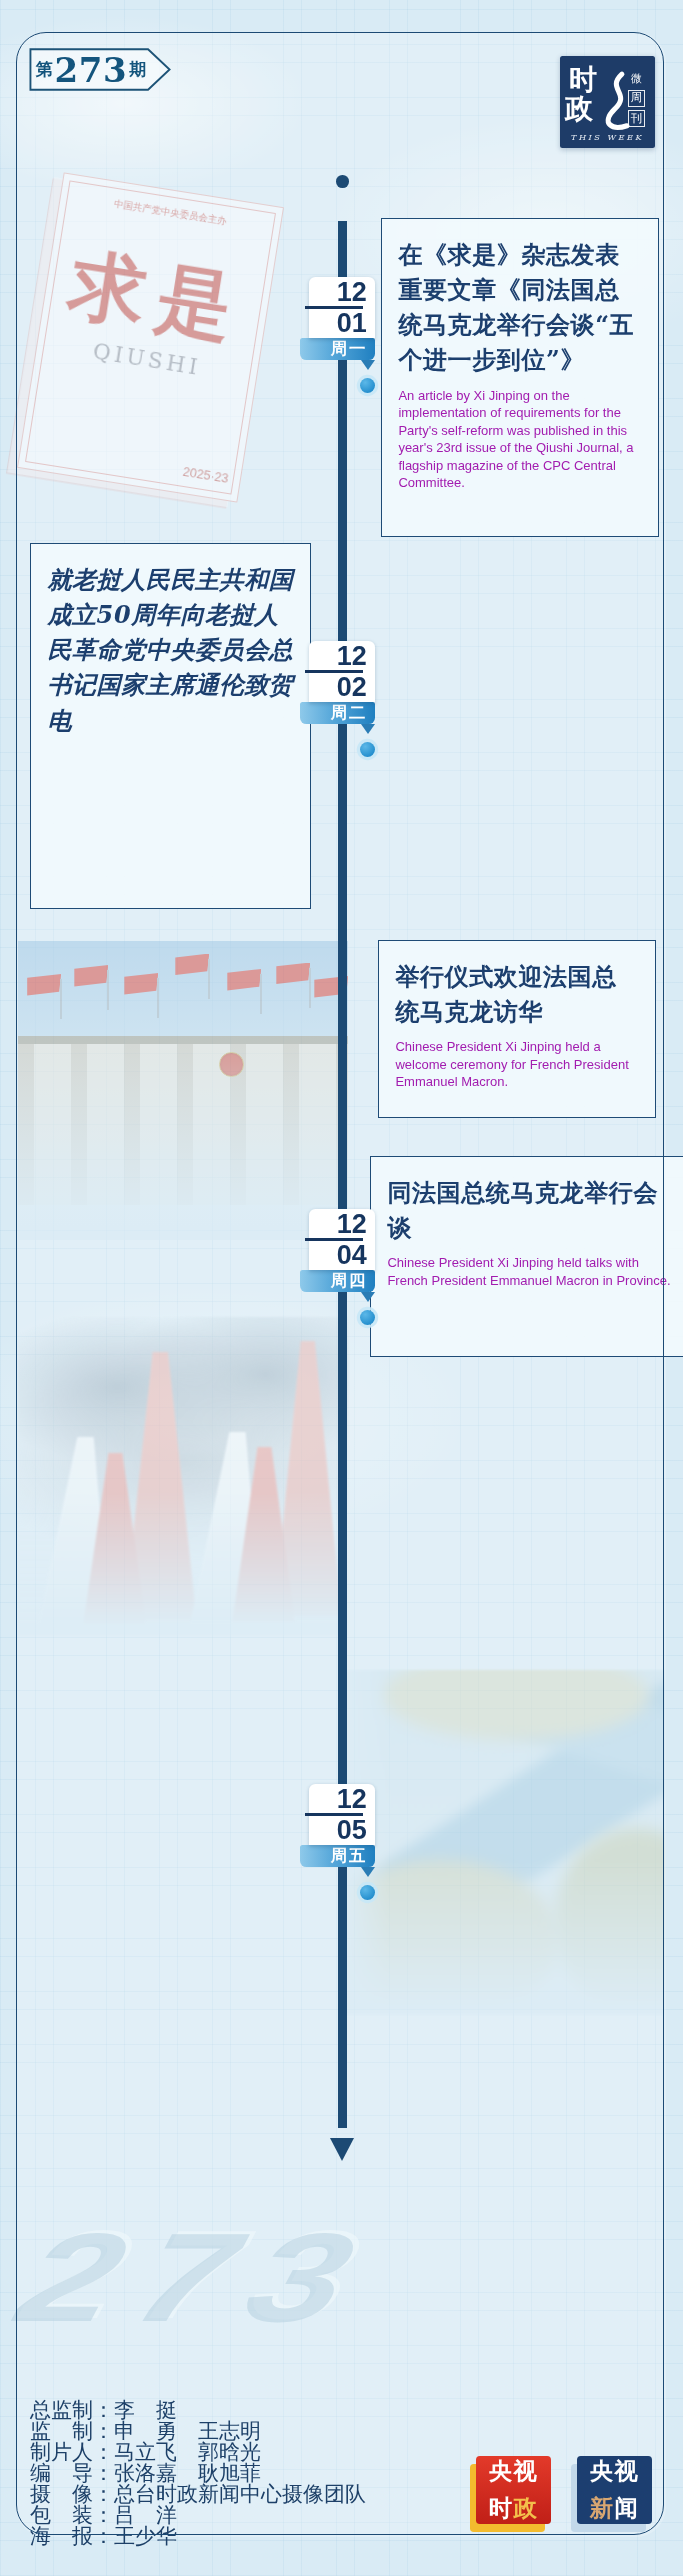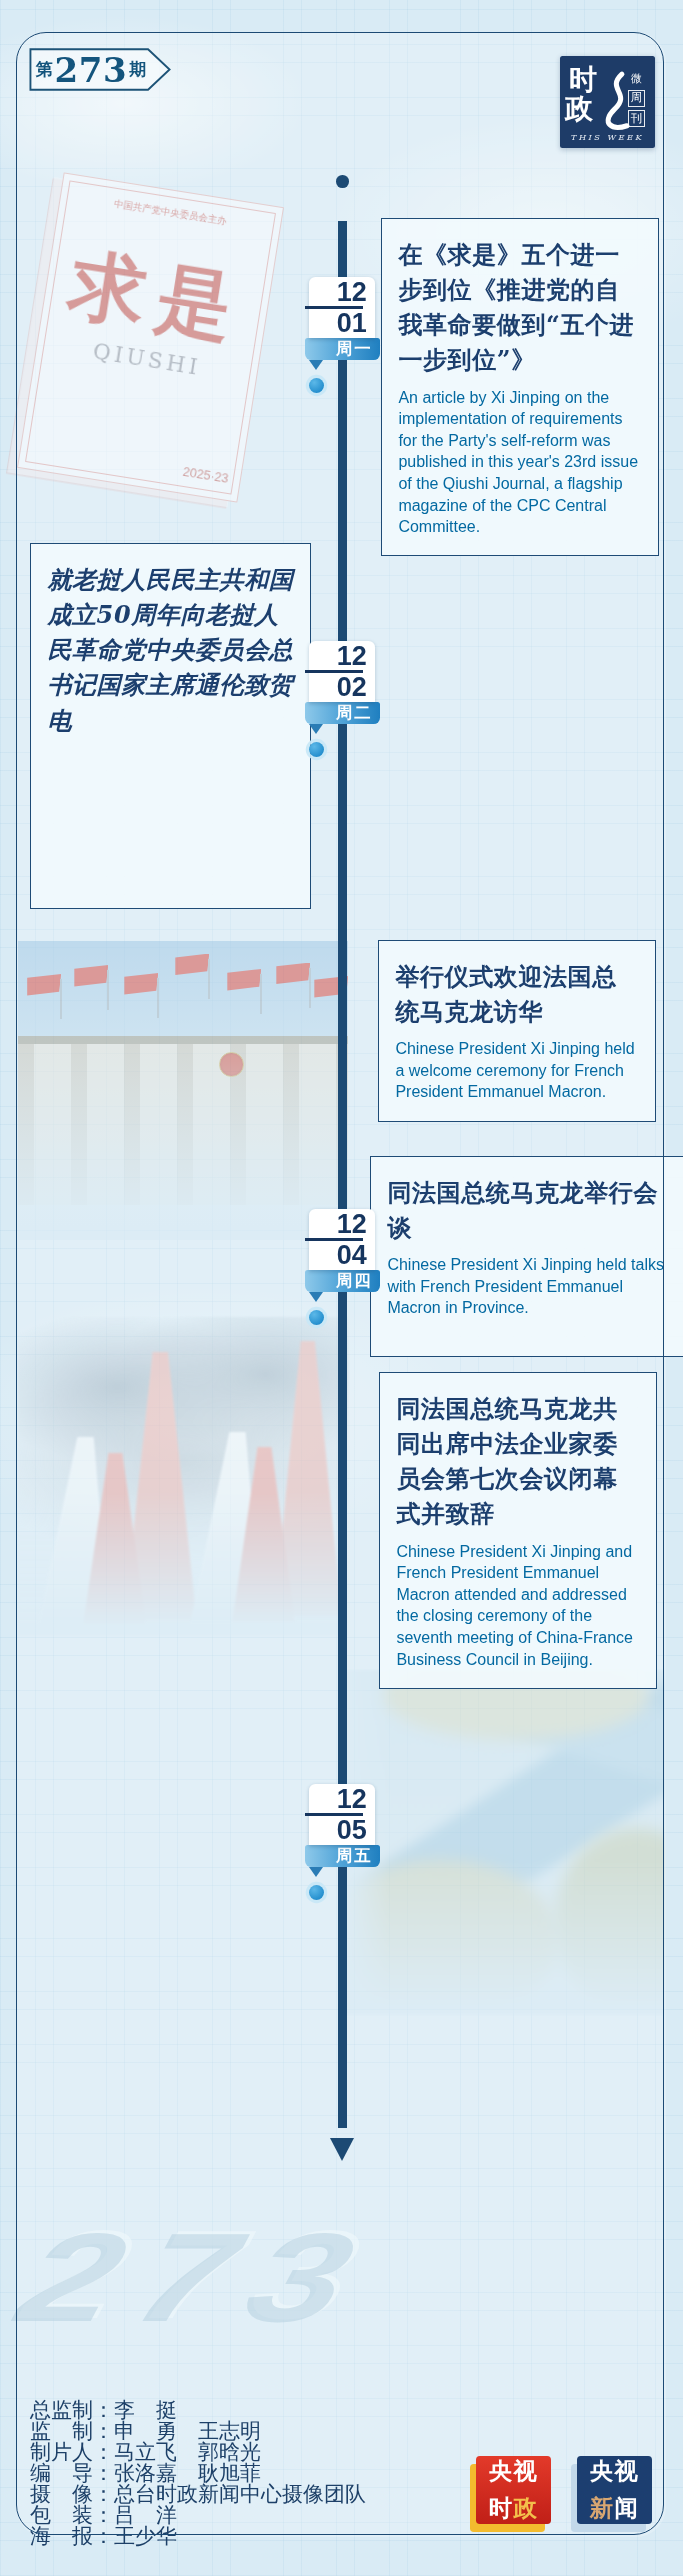--- a/index.html
+++ b/index.html
@@ -67,33 +67,33 @@
   #river-photo .bank2{position:absolute;left:209px;top:158px;width:164px;height:190px;border-radius:50%;background:#c5cfb4;filter:blur(7.6px);}
   #river-photo .bank3{position:absolute;left:38px;top:-19px;width:266px;height:89px;border-radius:50%;background:#d6dcc6;filter:blur(7.6px);}
   #river-photo .fade{position:absolute;inset:0;background:linear-gradient(180deg,transparent 55%,#d9ebf5 98%),linear-gradient(90deg,#d9ebf5 0%,transparent 14%);}
   #watermark-273{left:28px;top:2183px;width:632px;font-size:166px;font-weight:700;color:rgba(178,205,221,.5);
       transform:skewX(-28deg) scaleY(.76);letter-spacing:21.5px;z-index:2;text-shadow:4.4px -4.4px 0 rgba(240,248,252,.6);}
   
   #timeline-start-dot{left:336px;top:175px;width:12.6px;height:12.6px;border-radius:50%;background:#1c4a74;z-index:10;}
   #timeline-line{left:338px;top:221px;width:8.9px;height:1907px;background:#1c4a74;z-index:10;}
   #timeline-arrow{left:330px;top:2138px;width:0;height:0;border-left:12.6px solid transparent;border-right:12.6px solid transparent;border-top:23px solid #1c4a74;z-index:10;}
   
-  .marker{position:absolute;left:309px;width:66px;z-index:20;display:flex;flex-direction:column;align-items:flex-start;}
+  .marker{position:absolute;left:309px;width:66px;z-index:20;display:flex;flex-direction:column;align-items:flex-end;}
   .date-box{position:relative;width:66px;height:61px;background:#fff;border-radius:6.3px 6.3px 0 0;box-shadow:0 1.3px 3.8px rgba(30,70,110,.25);}
   .date-box .month{position:absolute;top:0px;right:8.2px;font-size:27px;font-weight:700;color:#16355e;}
   .date-box .divider{position:absolute;top:29px;left:-3.8px;width:58px;height:3.2px;background:#16355e;}
   .date-box .day{position:absolute;bottom:-1.3px;right:8.2px;font-size:27px;font-weight:700;color:#16355e;}
   .ribbon{width:75px;height:21.5px;margin-left:-3.8px;background:linear-gradient(90deg,#8ec9ea,#54a6d9 45%,#1f7fc0);border-radius:2.5px 2.5px 6.3px 6.3px;
       color:#fff;font-size:16.4px;font-weight:700;line-height:21.5px;text-align:right;padding-right:7.6px;box-sizing:border-box;letter-spacing:1.9px;}
   .pointer{width:0;height:0;border-left:7.6px solid transparent;border-right:7.6px solid transparent;border-top:10.8px solid #2a7cb5;}
   .timeline-dot{width:15px;height:15px;margin-top:8.2px;border-radius:50%;background:radial-gradient(circle at 35% 30%,#5cb8e8,#0f7fc4);box-shadow:0 0 0 3.2px rgba(200,231,246,.92);}
   
   .card{position:absolute;border:1.3px solid #1e4b76;background:rgba(241,250,253,.93);padding:17.7px 16.4px;box-sizing:border-box;z-index:15;}
   .card .zh{font-family:"DejaVu Serif",serif;font-weight:700;font-size:24px;line-height:1.47;color:#1c3f6e;letter-spacing:0.6px;margin-bottom:8.9px;}
-  .card .en{font-size:16px;line-height:1.35;color:#0369a1;}
+  .card .en{font-size:13px;line-height:1.35;color:#a21caf;}
   
   #credits{left:30px;top:2399px;z-index:20;font-size:21px;color:#1d4068;line-height:21px;}
   #credits .line{white-space:pre;}
   
   .footer-logo{position:absolute;top:2456px;width:75px;height:68px;z-index:20;}
   .footer-logo .shadow{position:absolute;left:-6.3px;top:7.6px;width:100%;height:100%;border-radius:3.8px;}
   .footer-logo .face{position:absolute;inset:0;border-radius:3.8px;display:flex;flex-direction:column;align-items:center;justify-content:center;gap:10px;font-weight:700;font-size:23.4px;line-height:1.15;color:#fff;letter-spacing:1.3px;}
   #logo-shizheng{left:476px;}
   #logo-shizheng .shadow{background:#f3bb2e;}
   #logo-shizheng .face{background:linear-gradient(180deg,#e33a2a,#c01f17);}
@@ -232,42 +232,38 @@
       <span class="month">12</span>
       <div class="divider"></div>
       <span class="day">05</span>
     </div>
     <div class="ribbon">周五</div>
     <div class="pointer"></div>
     <div class="timeline-dot"></div>
   </div>
 
   <div class="card" style="left:381px;top:218px;width:278px;min-height:319px;">
-    <div class="zh">在《求是》五个进一步到位《推进党的自我革命要做到“五个进一步到位”》</div>
+    <div class="zh">在《求是》杂志发表重要文章《同法国总统马克龙举行会谈“五个进一步到位”》</div>
     <div class="en">An article by Xi Jinping on the implementation of requirements for the Party's self-reform was published in this year's 23rd issue of the Qiushi Journal, a flagship magazine of the CPC Central Committee.</div>
   </div>
 
   <div class="card" style="left:30px;top:543px;width:281px;min-height:366px;font-style:italic;">
     <div class="zh">就老挝人民民主共和国成立50周年向老挝人民革命党中央委员会总书记国家主席通伦致贺电</div>
   </div>
 
   <div class="card" style="left:378px;top:940px;width:278px;min-height:178px;">
     <div class="zh">举行仪式欢迎法国总统马克龙访华</div>
     <div class="en">Chinese President Xi Jinping held a welcome ceremony for French President Emmanuel Macron.</div>
   </div>
 
   <div class="card" style="left:370px;top:1156px;width:320px;min-height:201px;">
     <div class="zh">同法国总统马克龙举行会谈</div>
     <div class="en">Chinese President Xi Jinping held talks with French President Emmanuel Macron in Province.</div>
   </div>
 
-  <div class="card" style="left:379px;top:1372px;width:278px;min-height:300px;">
-    <div class="zh">同法国总统马克龙共同出席中法企业家委员会第七次会议闭幕式并致辞</div>
-    <div class="en">Chinese President Xi Jinping and French President Emmanuel Macron attended and addressed the closing ceremony of the seventh meeting of China-France Business Council in Beijing.</div>
-  </div>
 
 
   <div class="abs" id="credits">
     <div class="line"><span>总监制：</span><span>李　挺</span></div>
     <div class="line"><span>监　制：</span><span>申　勇　王志明</span></div>
     <div class="line"><span>制片人：</span><span>马立飞　郭晗光</span></div>
     <div class="line"><span>编　导：</span><span>张洛嘉　耿旭菲</span></div>
     <div class="line"><span>摄　像：</span><span>总台时政新闻中心摄像团队</span></div>
     <div class="line"><span>包　装：</span><span>吕　洋</span></div>
     <div class="line"><span>海　报：</span><span>王少华</span></div>

